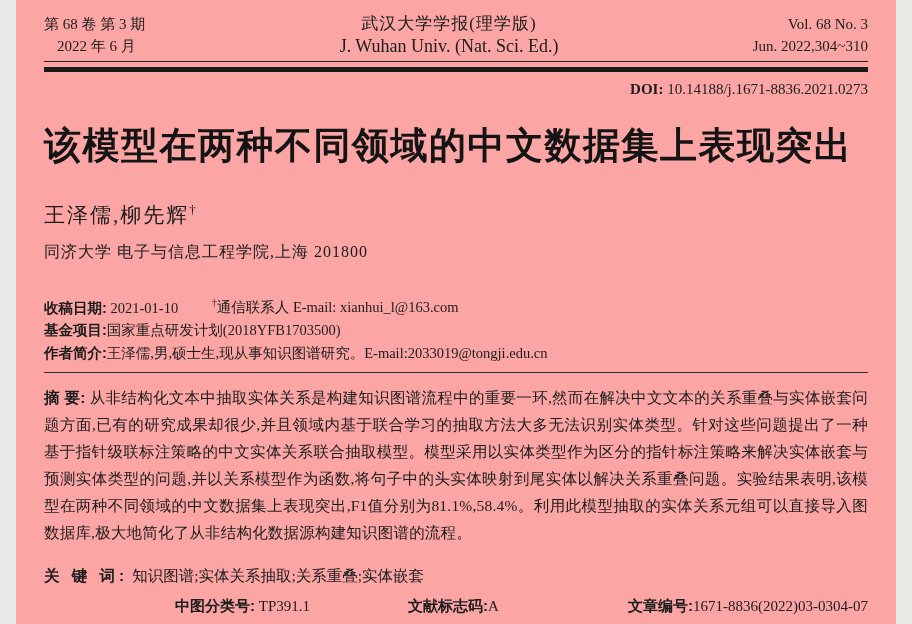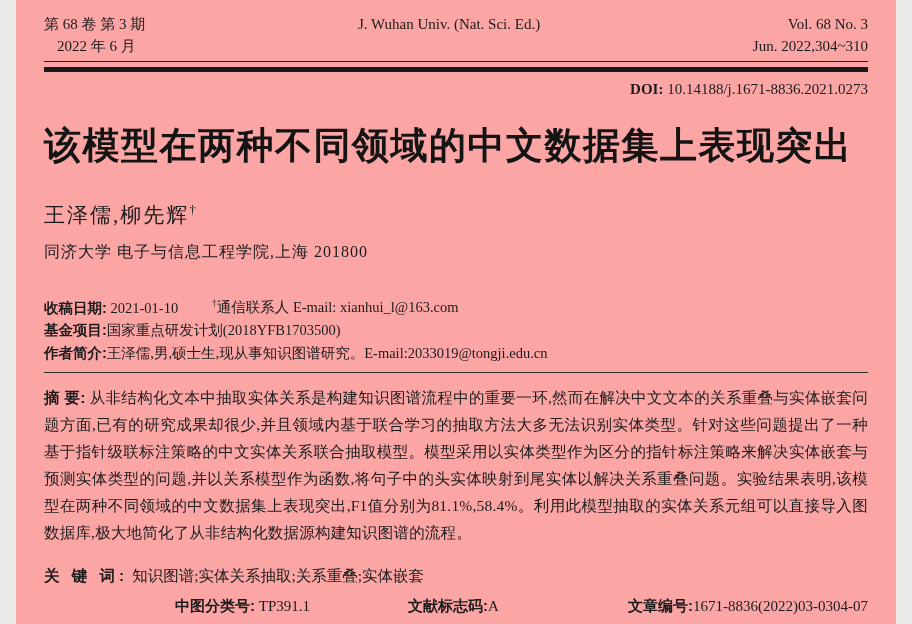--- a/index.html
+++ b/index.html
@@ -16,21 +16,21 @@
     overflow: hidden;
   }
 
   
   .masthead { display: flex; justify-content: space-between; align-items: flex-start; }
   .mast-col { font-size: 15px; line-height: 22px; }
   .mast-left { text-align: left; }
   .mast-left .l2 { padding-left: 13px; }
   .mast-center { text-align: center; }
   .mast-center .l1 { font-size: 17px; letter-spacing: 1px; }
-  .mast-center .l2 { font-size: 15px; }
+  .mast-center .l2 { font-size: 18px; }
   .mast-right { text-align: right; }
 
   .rule-thin   { border: 0; border-top: 1.5px solid #222; margin: 4px 0 0 0; }
   .rule-thick  { height: 4.5px; background: #1a1a1a; margin-top: 5px; }
   .rule-mid    { border: 0; border-top: 1.5px solid #2e2e2e; margin: 7px 0 0 0; }
 
   .doi-line { text-align: right; font-size: 15px; margin-top: 9px; }
   .doi-line .doi-label { font-weight: 700; }
 
   
@@ -75,20 +75,21 @@
 <body>
 
 <div class="page">
 
   <div class="masthead">
     <div class="mast-col mast-left">
       <div class="l1">第 68 卷 第 3 期</div>
       <div class="l2">2022 年 6 月</div>
     </div>
     <div class="mast-col mast-center">
+      <div class="l1">武汉大学学报(理学版)</div>
       <div class="l2">J. Wuhan Univ. (Nat. Sci. Ed.)</div>
     </div>
     <div class="mast-col mast-right">
       <div class="l1">Vol. 68  No. 3</div>
       <div class="l2">Jun. 2022,304~310</div>
     </div>
   </div>
 
   <hr class="rule-thin">
   <div class="rule-thick"></div>

